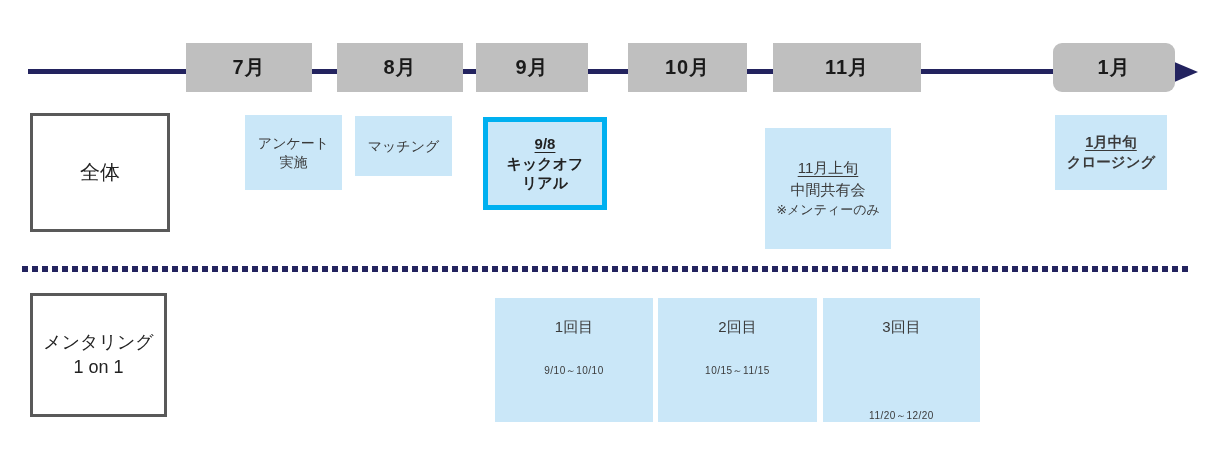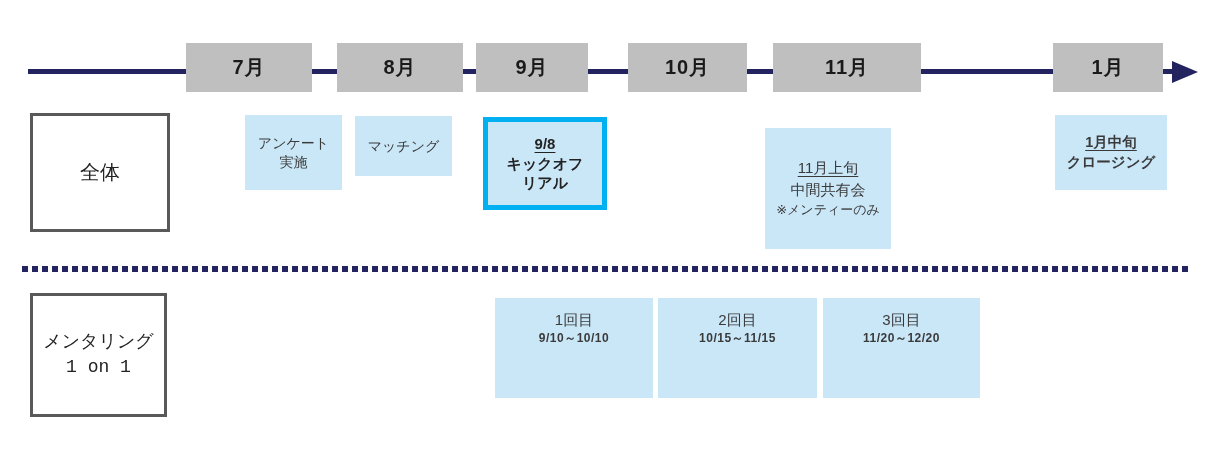--- a/index.html
+++ b/index.html
@@ -25,21 +25,21 @@
     position:absolute;top:43px;height:49px;
     background:#bfbfbf;
     display:flex;align-items:center;justify-content:center;
     font-size:20px;font-weight:bold;color:#1a1a1a;
     letter-spacing:1px;
   }
   
   .white-box{
     position:absolute;background:#ffffff;border:3px solid #595959;
     display:flex;flex-direction:column;align-items:center;justify-content:center;
-    color:#333;text-align:center;box-sizing:border-box;font-family:Liberation Mono, monospace;
+    color:#333;text-align:center;box-sizing:border-box;
   }
   .blue-box{
     position:absolute;background:#cae7f8;
     display:flex;flex-direction:column;align-items:center;justify-content:center;
     color:#3a3a3a;text-align:center;box-sizing:border-box;
     line-height:1.35;
   }
   .underline{text-decoration:underline;text-underline-offset:3px;}
   
   .ev-survey{left:245px;top:115px;width:97px;height:75px;font-size:14px;}
@@ -55,28 +55,28 @@
   
   .divider{
     position:absolute;left:22px;top:266px;width:1170px;height:6px;
     background:repeating-linear-gradient(90deg,#23235f 0 6px,transparent 6px 10px);
   }
   
   .lbl-overall{left:30px;top:113px;width:140px;height:119px;font-size:20px;color:#222;}
   .lbl-mentoring{left:30px;top:293px;width:137px;height:124px;font-size:18px;color:#222;line-height:1.4;}
   
   .session{
-    top:298px;height:100px;
-    justify-content:flex-start;padding-top:12px;
+    top:298px;height:124px;
+    justify-content:flex-start;padding-top:19px;
     font-size:15px;
   }
-  .session .period{font-size:12px;letter-spacing:0.5px;font-weight:bold;}
+  .session .period{margin-top:27px;font-size:10px;letter-spacing:0.5px;}
   .s1{left:495px;width:158px;}
   .s2{left:658px;width:159px;}
-  .s3{left:823px;width:157px;}
+  .s3{left:823px;width:157px;justify-content:space-between;}
 </style>
 </head>
 <body>
 
 <div id="stage">
 
   <div class="tl-line"></div>
   <div class="tl-arrow"></div>
 
   <div class="month-box" style="left:186px;width:126px;">
@@ -87,21 +87,21 @@
     </div>
   <div class="month-box" style="left:476px;width:112px;">
       <span>9月</span>
     </div>
   <div class="month-box" style="left:628px;width:119px;">
       <span>10月</span>
     </div>
   <div class="month-box" style="left:773px;width:148px;">
       <span>11月</span>
     </div>
-  <div class="month-box" style="left:1053px;width:110px;">
+  <div class="month-box" style="left:1053px;width:122px;border-radius:9px;">
       <span>1月</span>
     </div>
 
   <div class="white-box lbl-overall">
     <span>全体</span>
   </div>
 
   <div class="blue-box ev-survey">
     <span>アンケート</span>
     <span>実施</span>

